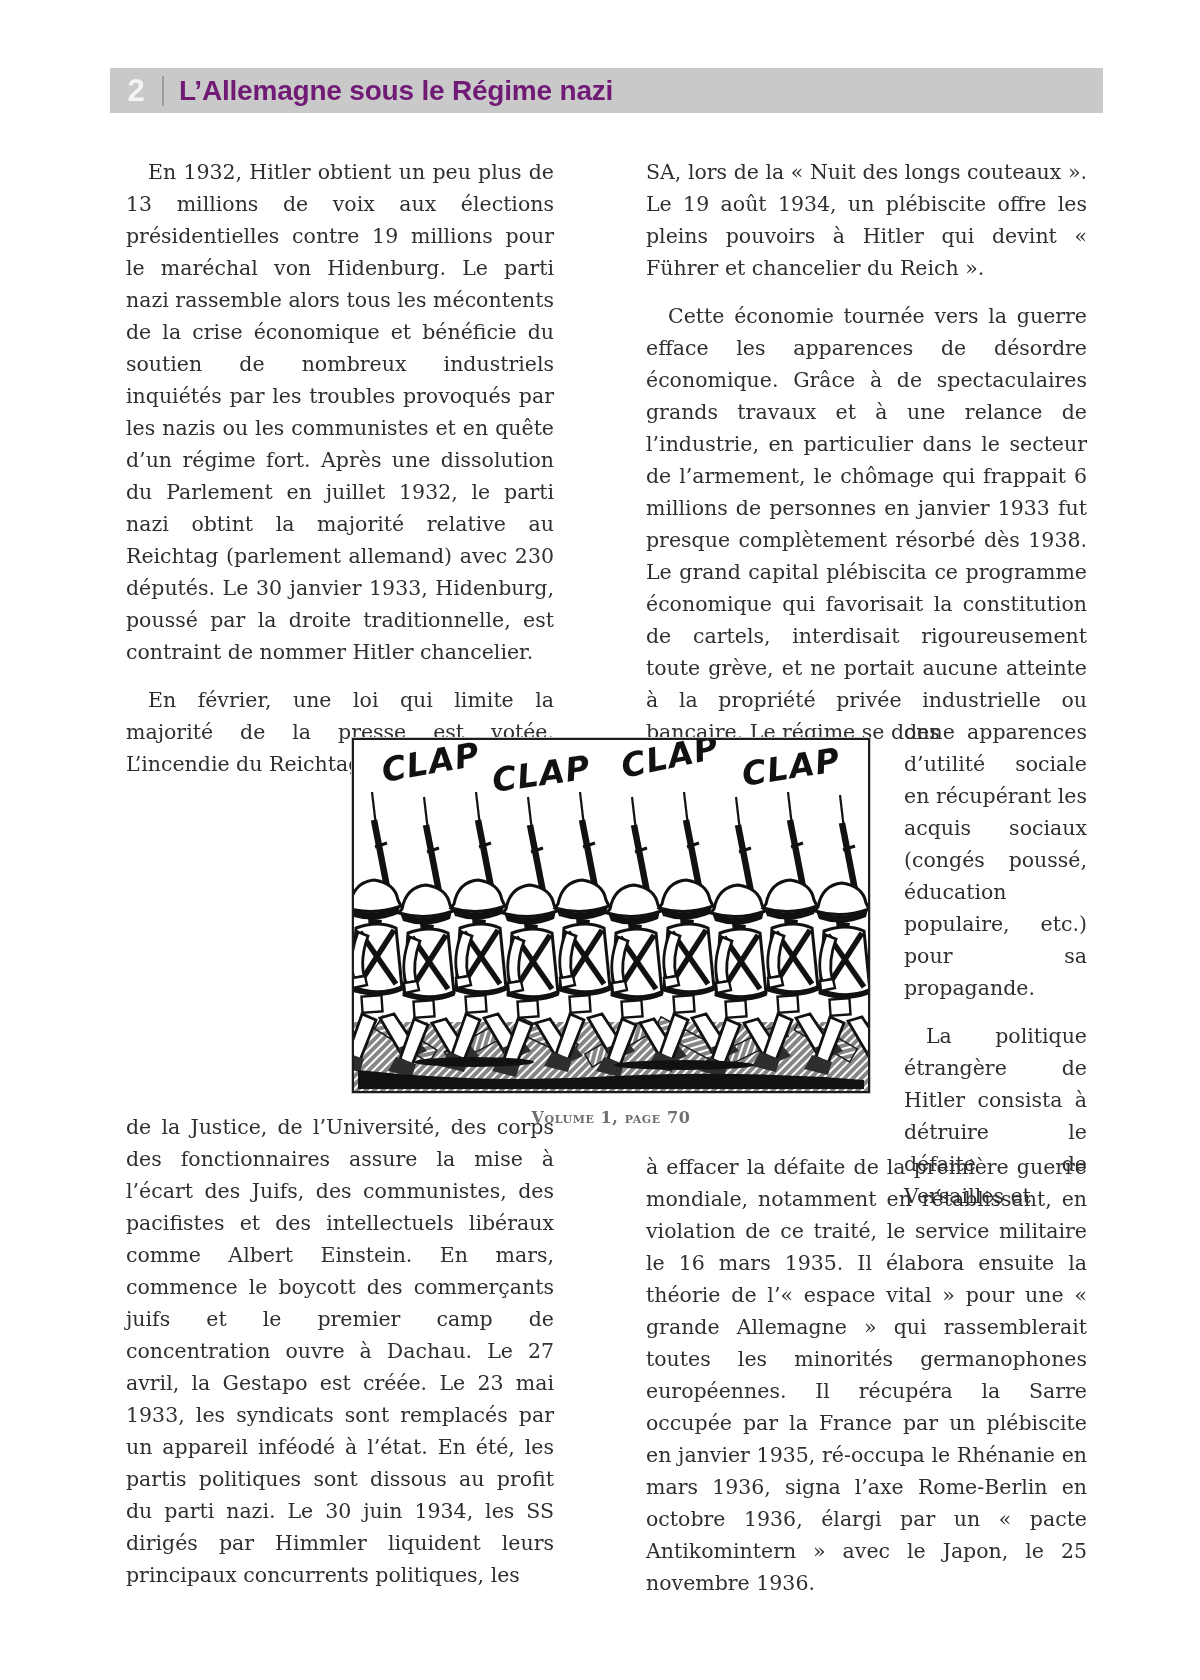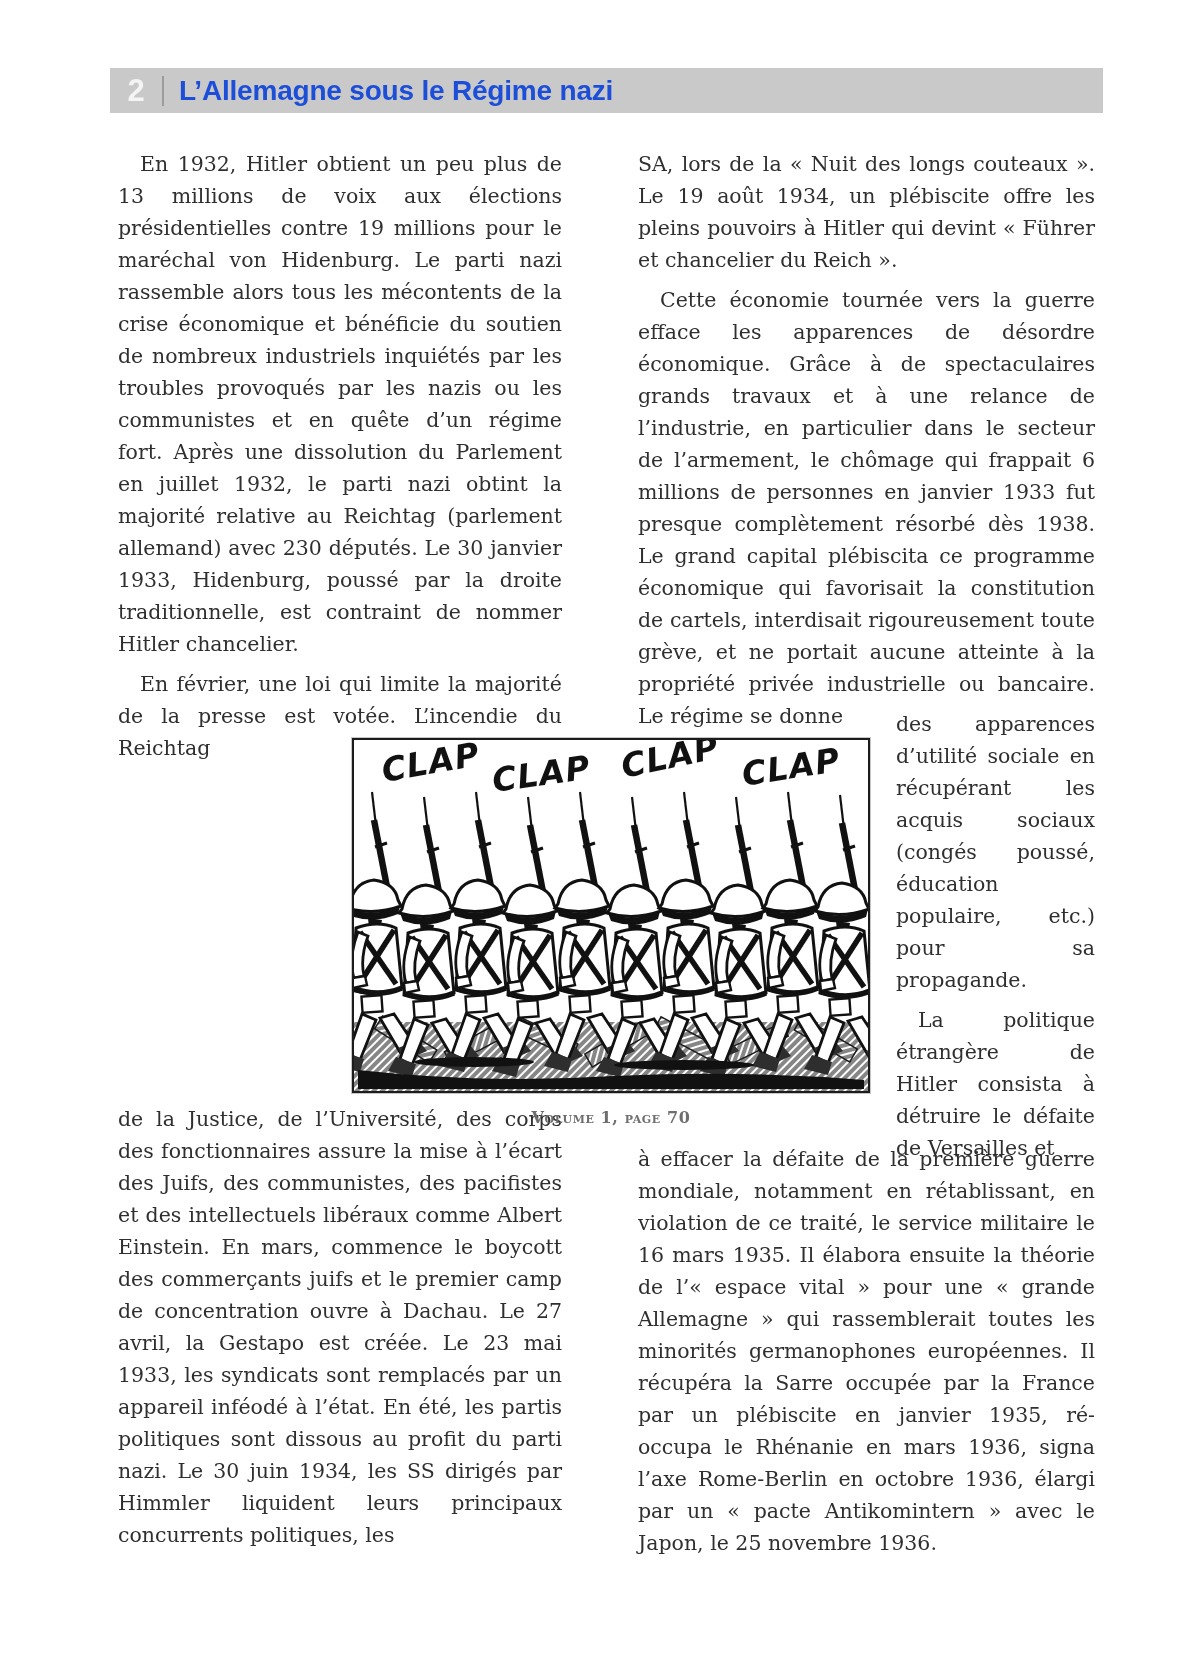--- a/index.html
+++ b/index.html
@@ -8,25 +8,25 @@
     font-family:"DejaVu Serif", serif; color:#2f2f2f; overflow:hidden;
   }
   
   .band {
     position:absolute; left:110px; top:68px; width:993px; height:45px;
     background:#c9c9c9; display:flex; align-items:center;
     font-family:"Liberation Sans", sans-serif;
   }
   .band .num { width:52px; text-align:center; font-size:31px; font-weight:bold; color:#f4f4f4; }
   .band .vdiv { width:2px; height:30px; background:#9c9c9c; margin-right:15px; }
-  .band .ttl { font-size:28px; font-weight:bold; color:#1d4ed8; letter-spacing:-0.2px; }
+  .band .ttl { font-size:28px; font-weight:bold; color:#701a75; letter-spacing:-0.2px; }
 
   
   .seg { position:absolute; font-size:20.5px; line-height:32px; text-align:justify; }
-  .seg p { margin:8px; }
+  .seg p { margin:16px; }
   .seg p.ind { text-indent:22px; }
 
   .lc-full-1 { left:110px; top:140px;  width:460px; }
   .lc-narrow { left:110px; top:686px;  width:215px; }
   .lc-full-2 { left:110px; top:1095px; width:460px; }
   .rc-full-1 { left:630px; top:140px;  width:473px; }
   .rc-narrow { left:888px; top:700px;  width:215px; }
   .rc-full-2 { left:630px; top:1135px; width:473px; }
 
   

